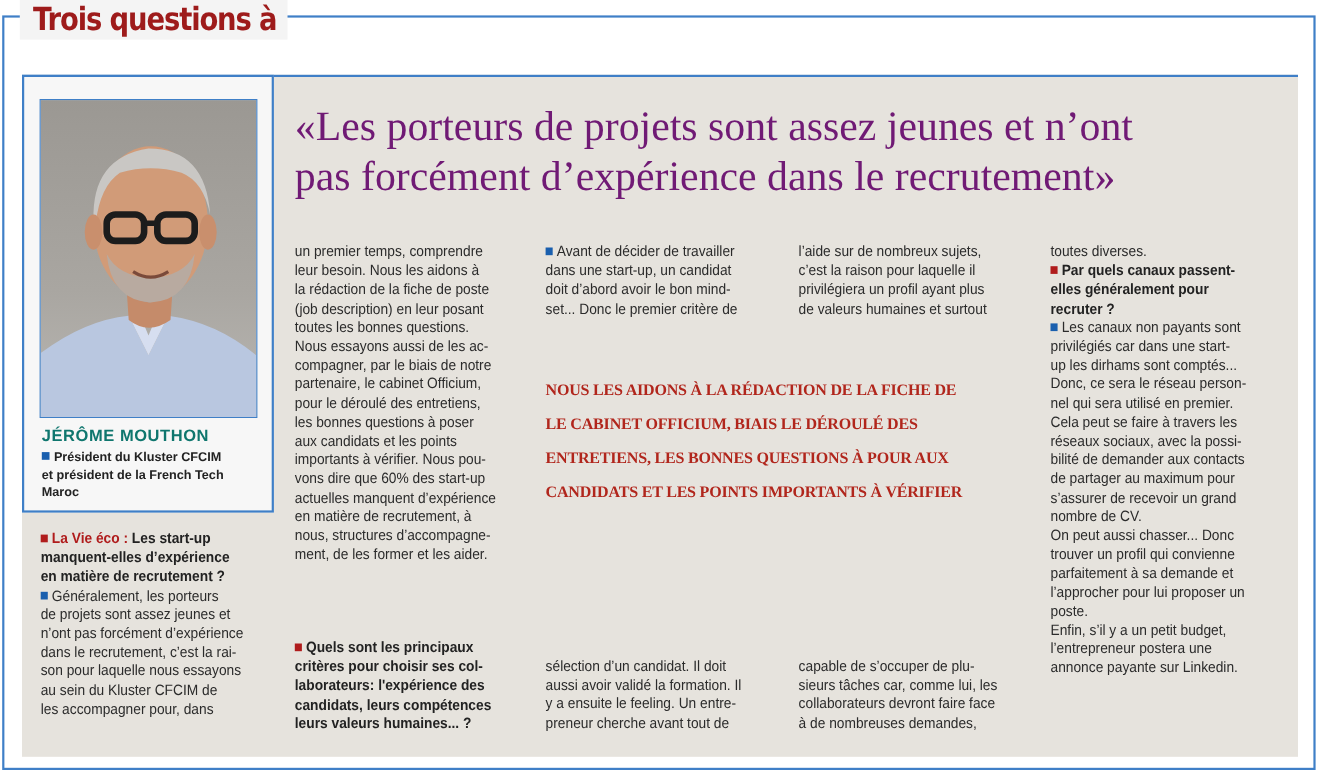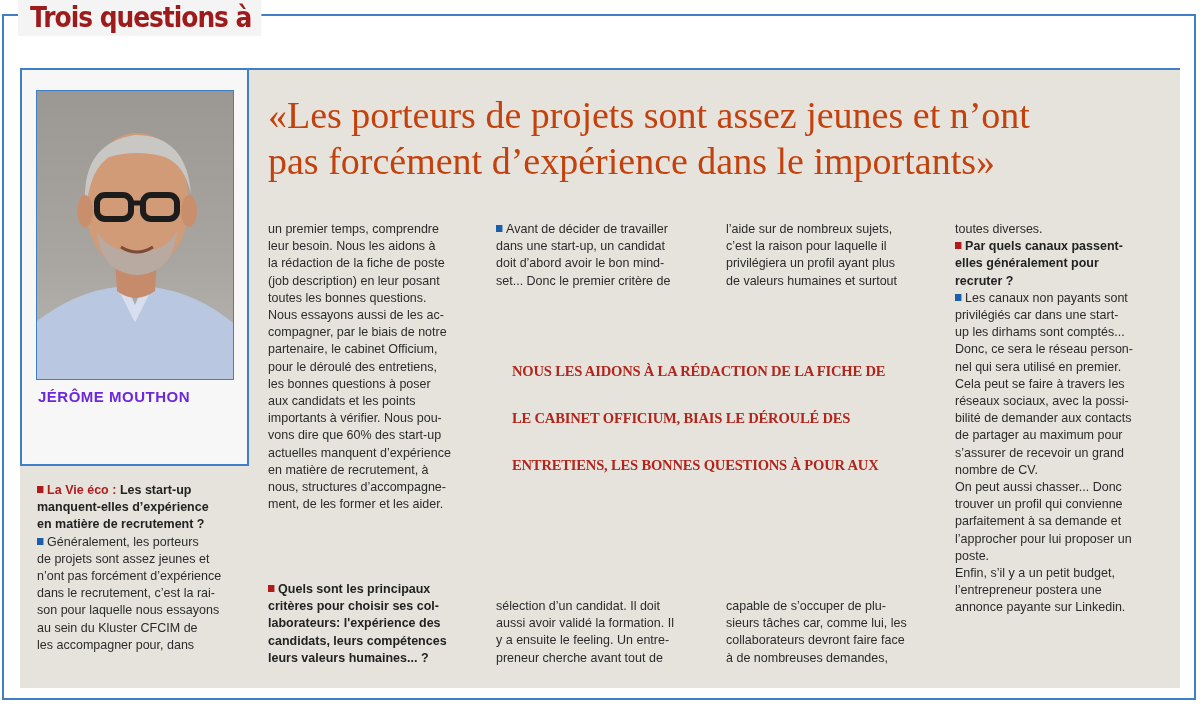--- a/index.html
+++ b/index.html
@@ -29,47 +29,47 @@
     background: #f7f7f7; border: 2px solid #3f7fc7; box-sizing: border-box;
   }
   .photo {
     position: absolute; left: 14px; top: 20px; width: 198px; height: 290px;
     border: 1px solid #3f7fc7; box-sizing: border-box; overflow: hidden;
     background: linear-gradient(180deg,#9b9893 0%,#a9a6a1 60%,#b9b7b3 100%);
   }
   .photo svg { display: block; }
   .person-name {
     position: absolute; left: 16px; top: 318px;
-    font-weight: bold; font-size: 15px; letter-spacing: 0.5px; color: #6d28d9;
+    font-weight: bold; font-size: 15px; letter-spacing: 0.5px; color: #0f766e;
   }
   .person-role {
     position: absolute; left: 16px; top: 338px; width: 200px;
     font-weight: bold; font-size: 11.5px; line-height: 16px; color: #222;
   }
   .sq { display: inline-block; width: 7px; height: 7px; margin-right: 4px; vertical-align: 1px; }
   .sq.blue { background: #1a5fae; }
   .sq.red { background: #b01c1c; }
   .headline {
     position: absolute; left: 268px; top: 92px; width: 900px;
     font-family: "Liberation Serif", "DejaVu Serif", serif;
-    font-size: 38px; line-height: 46px; color: #c2410c;
+    font-size: 38px; line-height: 46px; color: #701a75;
   }
   .col {
     position: absolute; font-size: 13.6px; line-height: 17.2px; color: #2b2b2b;
     transform: scaleX(0.92); transform-origin: left top;
   }
   .col p { margin: 0; }
   .col .q { font-weight: bold; color: #222; }
   .col .lead { color: #b01c1c; font-weight: bold; }
   .pull {
     position: absolute; left: 496px; top: 340px; width: 450px;
     font-family: "Liberation Serif", "DejaVu Serif", serif; font-weight: bold;
     font-size: 14.6px; line-height: 31px; color: #b1261c; letter-spacing: -0.2px;
   }
-  .pull p { margin: 16px; white-space: nowrap; }
+  .pull p { margin: 0; white-space: nowrap; }
 </style>
 </head>
 <body>
 
 <div class="frame"></div>
 <div class="kicker">Trois questions à</div>
 
 <div class="panel"></div>
 
 <div class="card">
@@ -91,25 +91,30 @@
       <rect x="60" y="104" width="34" height="24" rx="8" fill="none" stroke="#1c1c1c" stroke-width="6"></rect>
       <rect x="106" y="104" width="34" height="24" rx="8" fill="none" stroke="#1c1c1c" stroke-width="6"></rect>
       <line x1="94" y1="112" x2="106" y2="112" stroke="#1c1c1c" stroke-width="5"></line>
 
       <path d="M60 140 Q64 182 100 184 Q136 182 140 140 Q130 160 100 162 Q70 160 60 140 Z" fill="#b8aaa0"></path>
 
       <path d="M84 156 Q100 166 116 156" stroke="#7a4a3a" stroke-width="3" fill="none"></path>
     </svg>
   </div>
   <div class="person-name">JÉRÔME MOUTHON</div>
+  <div class="person-role">
+    <div><span class="sq blue"></span><span>Président du Kluster CFCIM</span></div>
+    <div>et président de la French Tech</div>
+    <div>Maroc</div>
+  </div>
 </div>
 
 <div class="headline">
   <div>«Les porteurs de projets sont assez jeunes et n’ont</div>
-  <div>pas forcément d’expérience dans le importants»</div>
+  <div>pas forcément d’expérience dans le recrutement»</div>
 </div>
 
 <div class="col" style="left:37px; top:481px; width:240px;">
   <p class="q">
     <span class="sq red"></span><span class="lead">La Vie éco :</span>
     <span>Les start-up</span>
   </p>
   <p class="q">manquent-elles d’expérience</p>
   <p class="q">en matière de recrutement ?</p>
   <p><span class="sq blue"></span><span>Généralement, les porteurs</span></p>
@@ -171,20 +176,21 @@
   <p>capable de s’occuper de plu-</p>
   <p>sieurs tâches car, comme lui, les</p>
   <p>collaborateurs devront faire face</p>
   <p>à de nombreuses demandes,</p>
 </div>
 
 <div class="pull">
   <p>NOUS LES AIDONS À LA RÉDACTION DE LA FICHE DE</p>
   <p>LE CABINET OFFICIUM, BIAIS LE DÉROULÉ DES</p>
   <p>ENTRETIENS, LES BONNES QUESTIONS À POUR AUX</p>
+  <p>CANDIDATS ET LES POINTS IMPORTANTS À VÉRIFIER</p>
 </div>
 
 <div class="col" style="left:955px; top:220px; width:240px;">
   <p>toutes diverses.</p>
   <p class="q"><span class="sq red"></span><span>Par quels canaux passent-</span></p>
   <p class="q">elles généralement pour</p>
   <p class="q">recruter ?</p>
   <p><span class="sq blue"></span><span>Les canaux non payants sont</span></p>
   <p>privilégiés car dans une start-</p>
   <p>up les dirhams sont comptés...</p>

